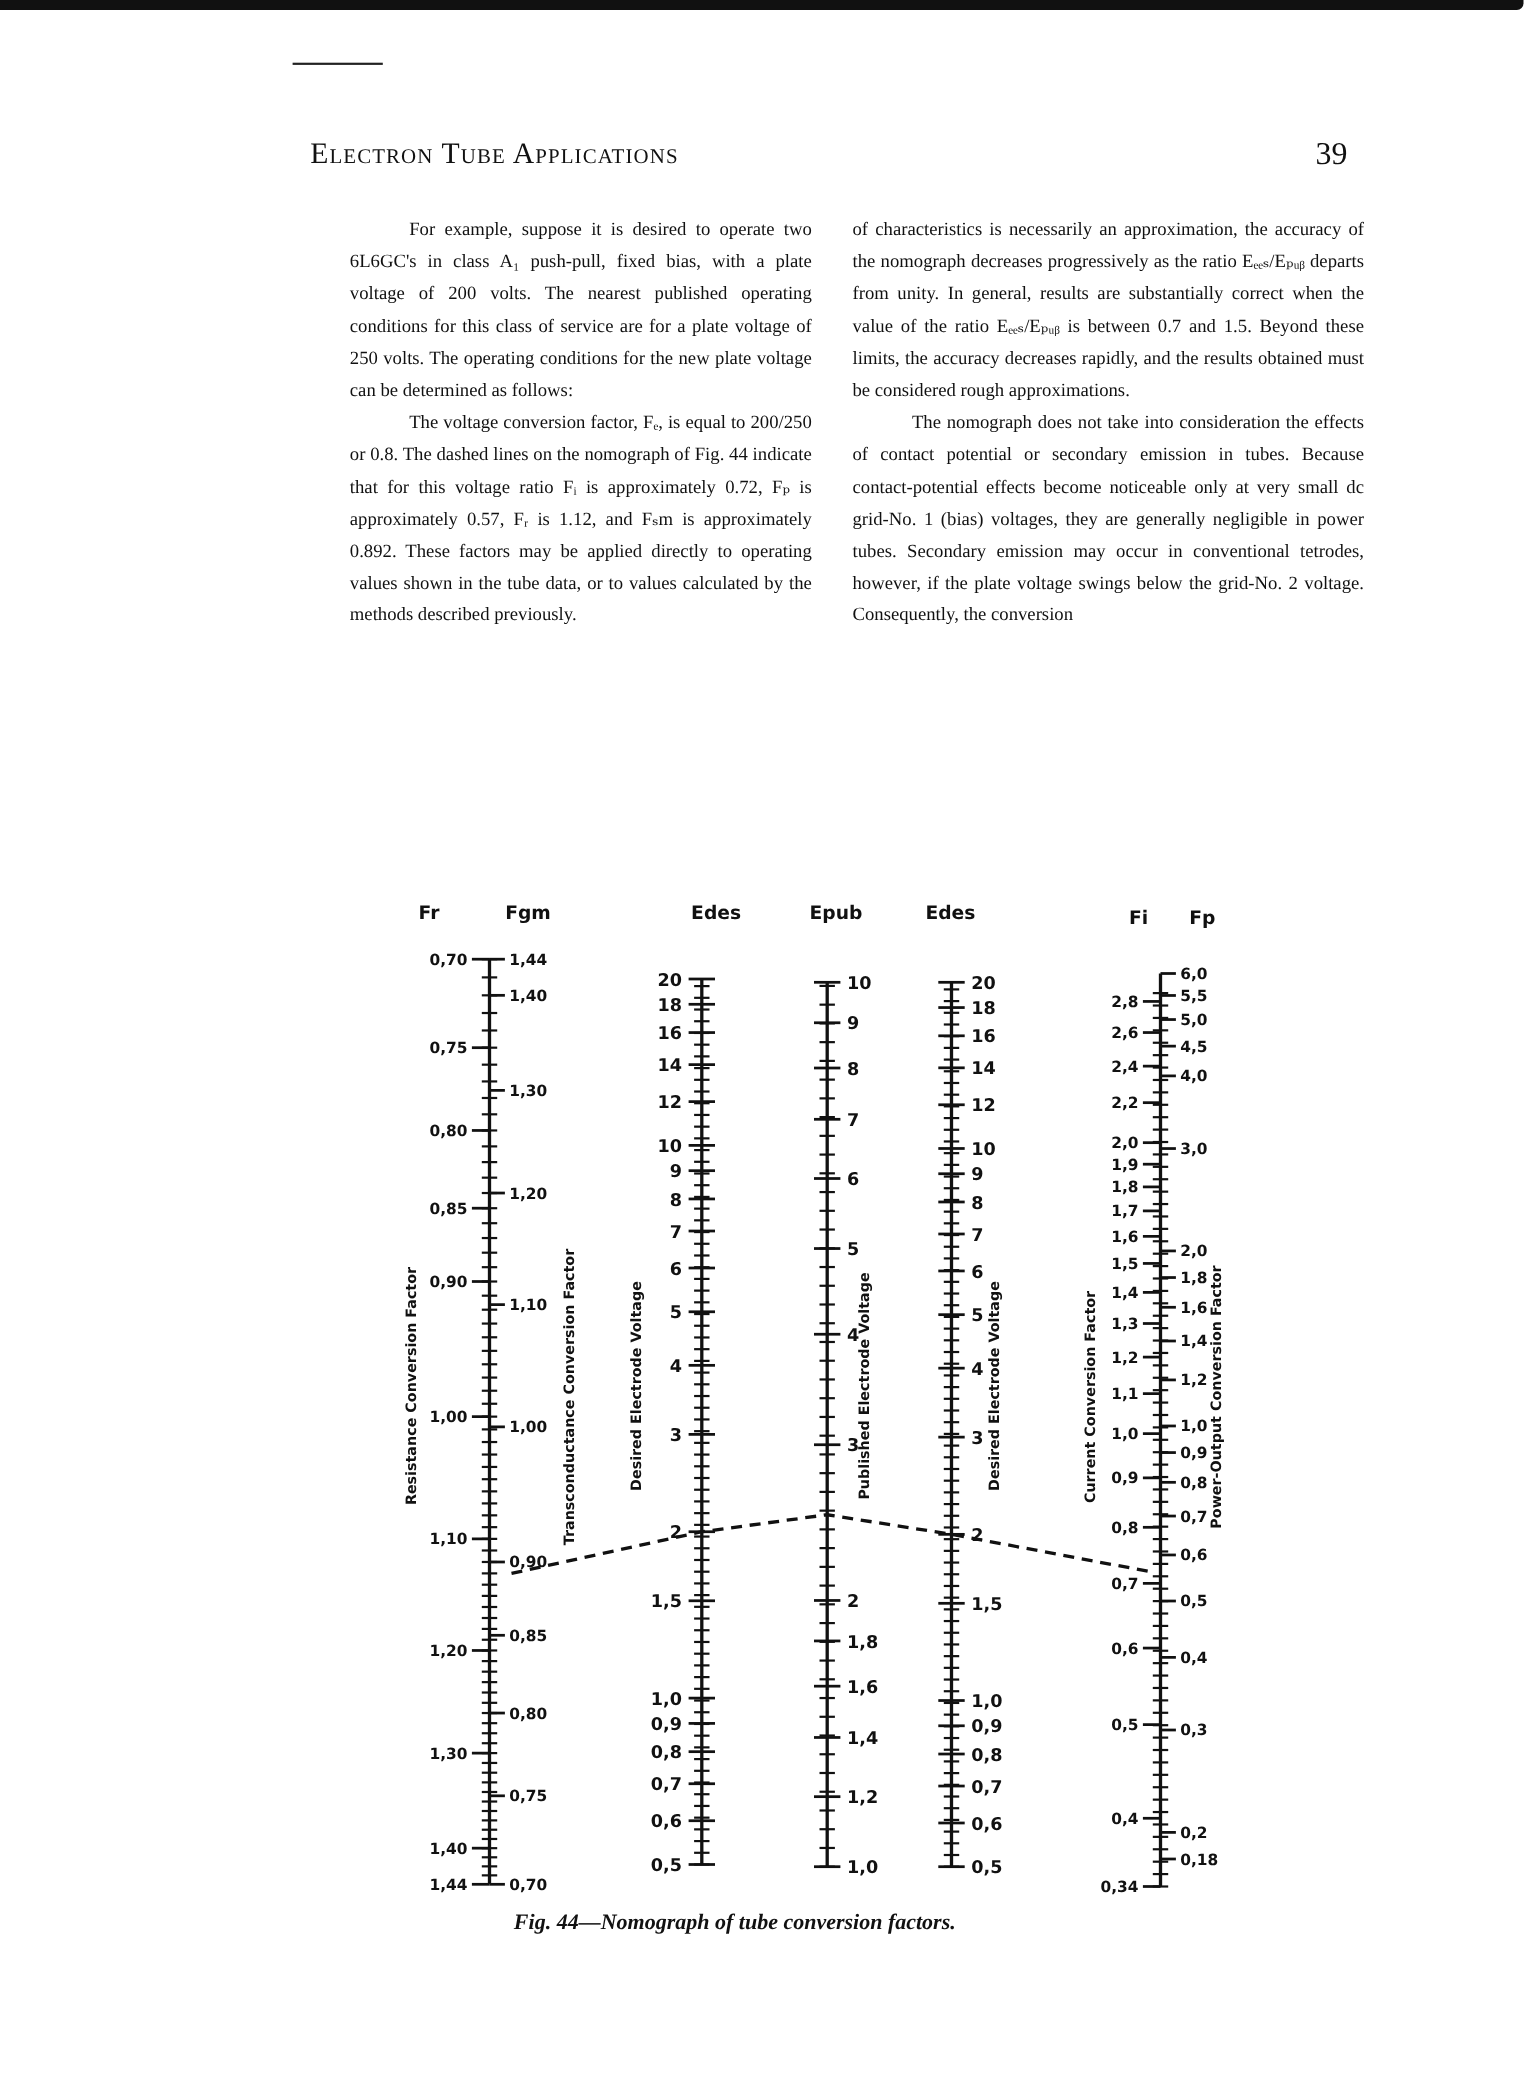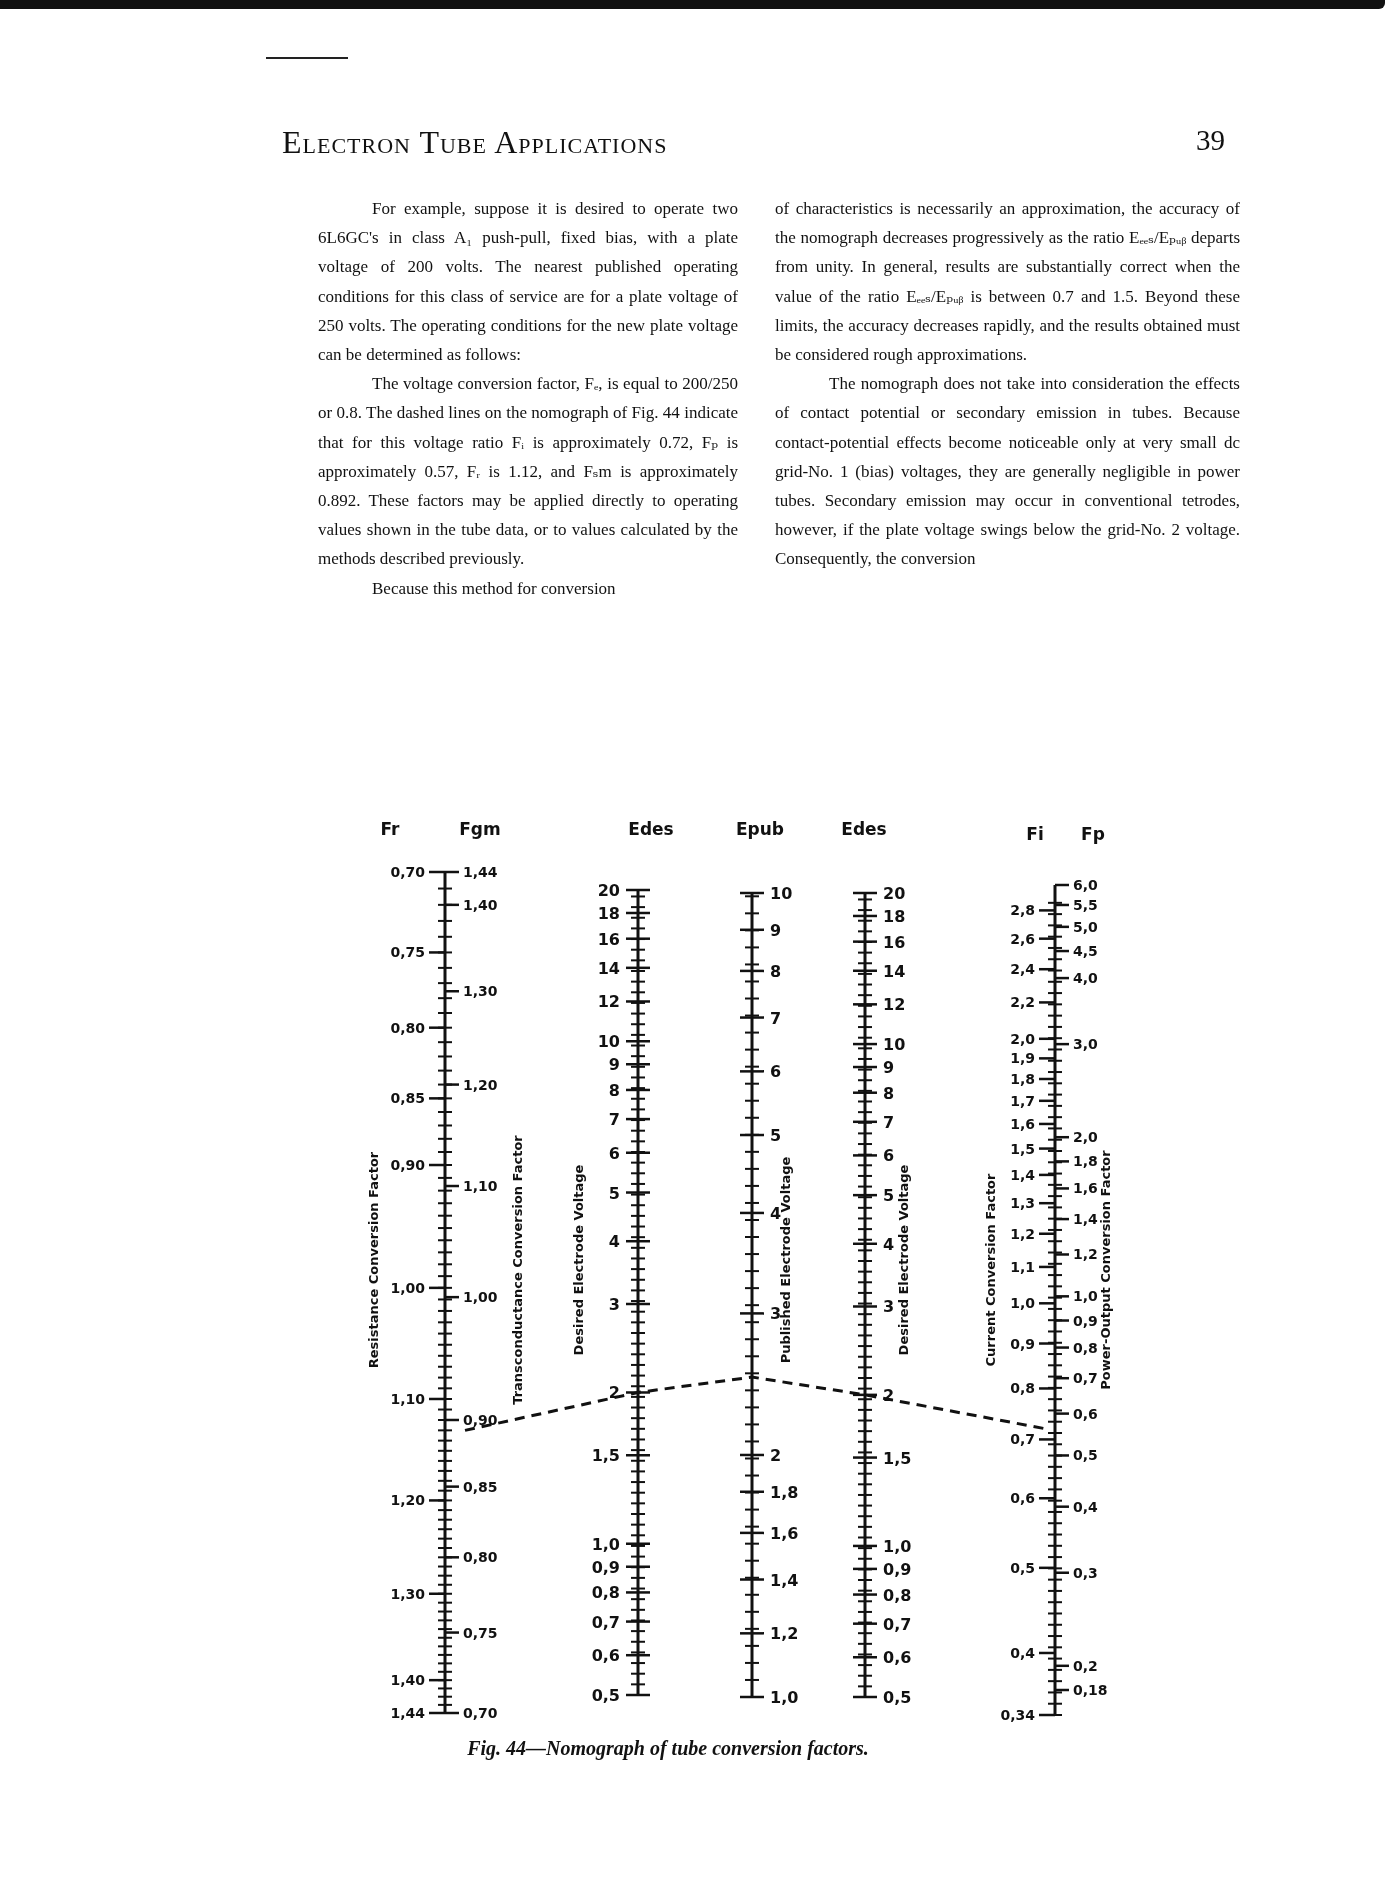--- a/index.html
+++ b/index.html
@@ -1,19 +1,19 @@
 <!DOCTYPE html>
 <html><head>
 <meta charset="utf-8">
 <style>
   html, body { margin:0; padding:0; background:#fff; }
   body { width:1400px; height:1899px; position:relative; overflow:hidden; font-family:"Liberation Serif","DejaVu Serif",serif; color:#111; }
   .topbar { position:absolute; left:0; top:0; width:1385px; height:9px; background:#111; border-radius:0 0 6px 0; }
   .rule { position:absolute; left:266px; top:57px; width:82px; height:2px; background:#222; }
-  .running-head { position:absolute; left:282px; top:124px; font-size:32px; font-variant:small-caps; letter-spacing:1px; font-weight:normal; }
+  .running-head { position:absolute; left:282px; top:124px; font-size:27px; font-variant:small-caps; letter-spacing:1px; font-weight:normal; }
   .page-number { position:absolute; left:1196px; top:124px; font-size:29px; }
   .col { position:absolute; top:194px; font-size:17px; line-height:29.2px; text-align:justify; font-weight:normal; }
   .col p { margin:0; }
   .col p.indent { text-indent:54px; }
   .col-left { left:318px; width:420px; }
   .col-right { left:775px; width:465px; }
   .nomo { position:absolute; left:0; top:0; width:1400px; height:1899px; pointer-events:none; }
   .nomo text { font-family:"DejaVu Sans","Liberation Sans",sans-serif; font-weight:bold; fill:#111; }
   .caption { position:absolute; left:0; width:1336px; top:1737px; text-align:center; font-style:italic; font-size:20px; font-weight:bold; }
 </style>
@@ -21,21 +21,20 @@
 <body>
 
 <div class="topbar"></div>
 <div class="rule"></div>
 <div class="running-head">Electron Tube Applications</div>
 <div class="page-number">39</div>
 
 <div class="col col-left">
   <p class="indent">For example, suppose it is desired to operate two 6L6GC's in class A₁ push-pull, fixed bias, with a plate voltage of 200 volts. The nearest published operating conditions for this class of service are for a plate voltage of 250 volts. The operating conditions for the new plate voltage can be determined as follows:</p>
   <p class="indent">The voltage conversion factor, Fₑ, is equal to 200/250 or 0.8. The dashed lines on the nomograph of Fig. 44 indicate that for this voltage ratio Fᵢ is approximately 0.72, Fₚ is approximately 0.57, Fᵣ is 1.12, and Fₛm is approximately 0.892. These factors may be applied directly to operating values shown in the tube data, or to values calculated by the methods described previously.</p>
-  <p class="indent">Because this method for conversion</p>
 </div>
 <div class="col col-right">
   <p>of characteristics is necessarily an approximation, the accuracy of the nomograph decreases progressively as the ratio Eₑₑₛ/Eₚᵤᵦ departs from unity. In general, results are substantially correct when the value of the ratio Eₑₑₛ/Eₚᵤᵦ is between 0.7 and 1.5. Beyond these limits, the accuracy decreases rapidly, and the results obtained must be considered rough approximations.</p>
   <p class="indent">The nomograph does not take into consideration the effects of contact potential or secondary emission in tubes. Because contact-potential effects become noticeable only at very small dc grid-No. 1 (bias) voltages, they are generally negligible in power tubes. Secondary emission may occur in conventional tetrodes, however, if the plate voltage swings below the grid-No. 2 voltage. Consequently, the conversion</p>
 </div>
 
 <svg class="nomo" id="nomo" xmlns="http://www.w3.org/2000/svg" viewBox="0 0 1400 1899">
     <line x1="445" y1="872" x2="445" y2="1713" stroke="#111" stroke-width="3"></line>
     <text x="390" y="835" font-size="17" text-anchor="middle">Fr</text>
     <text x="480" y="835" font-size="17" text-anchor="middle">Fgm</text>

